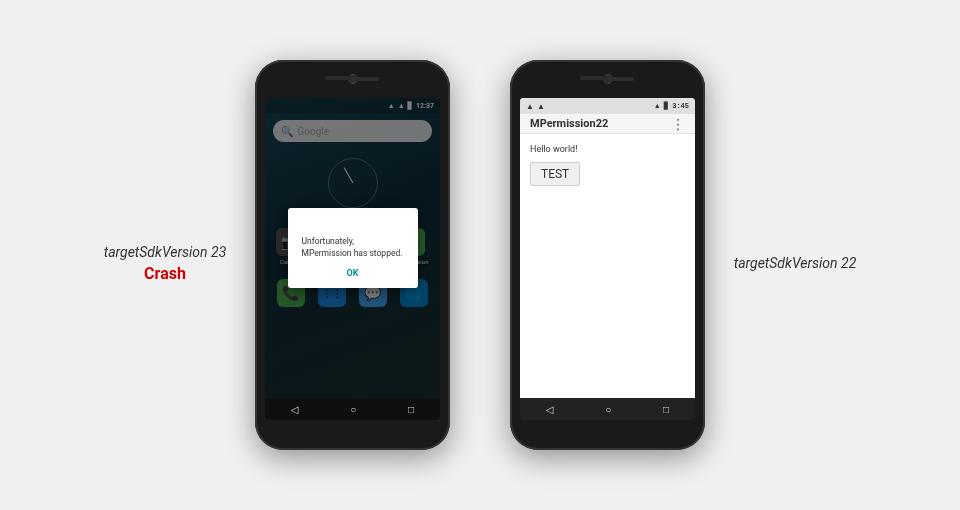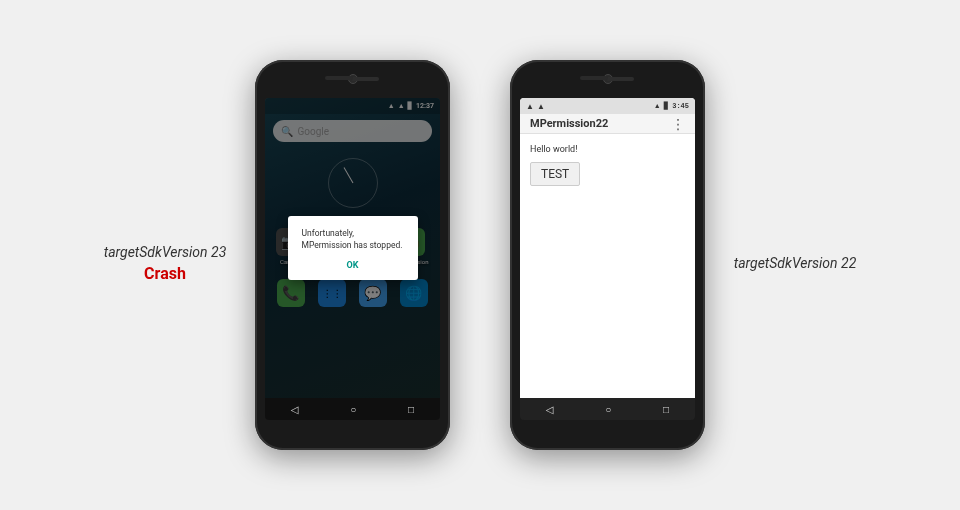--- a/index.html
+++ b/index.html
@@ -263,21 +263,21 @@
       background: rgba(0,0,0,0.5);
       display: flex;
       align-items: center;
       justify-content: center;
       z-index: 10;
     }
 
     .crash-dialog {
       background: white;
       border-radius: 3px;
-      padding: 12px 14px 10px;
+      padding: 28px 14px 10px;
       width: 130px;
       box-shadow: 0 4px 12px rgba(0,0,0,0.4);
     }
 
     .crash-dialog-text {
       font-size: 8.5px;
       color: #333;
       line-height: 1.4;
       margin-bottom: 8px;
     }

